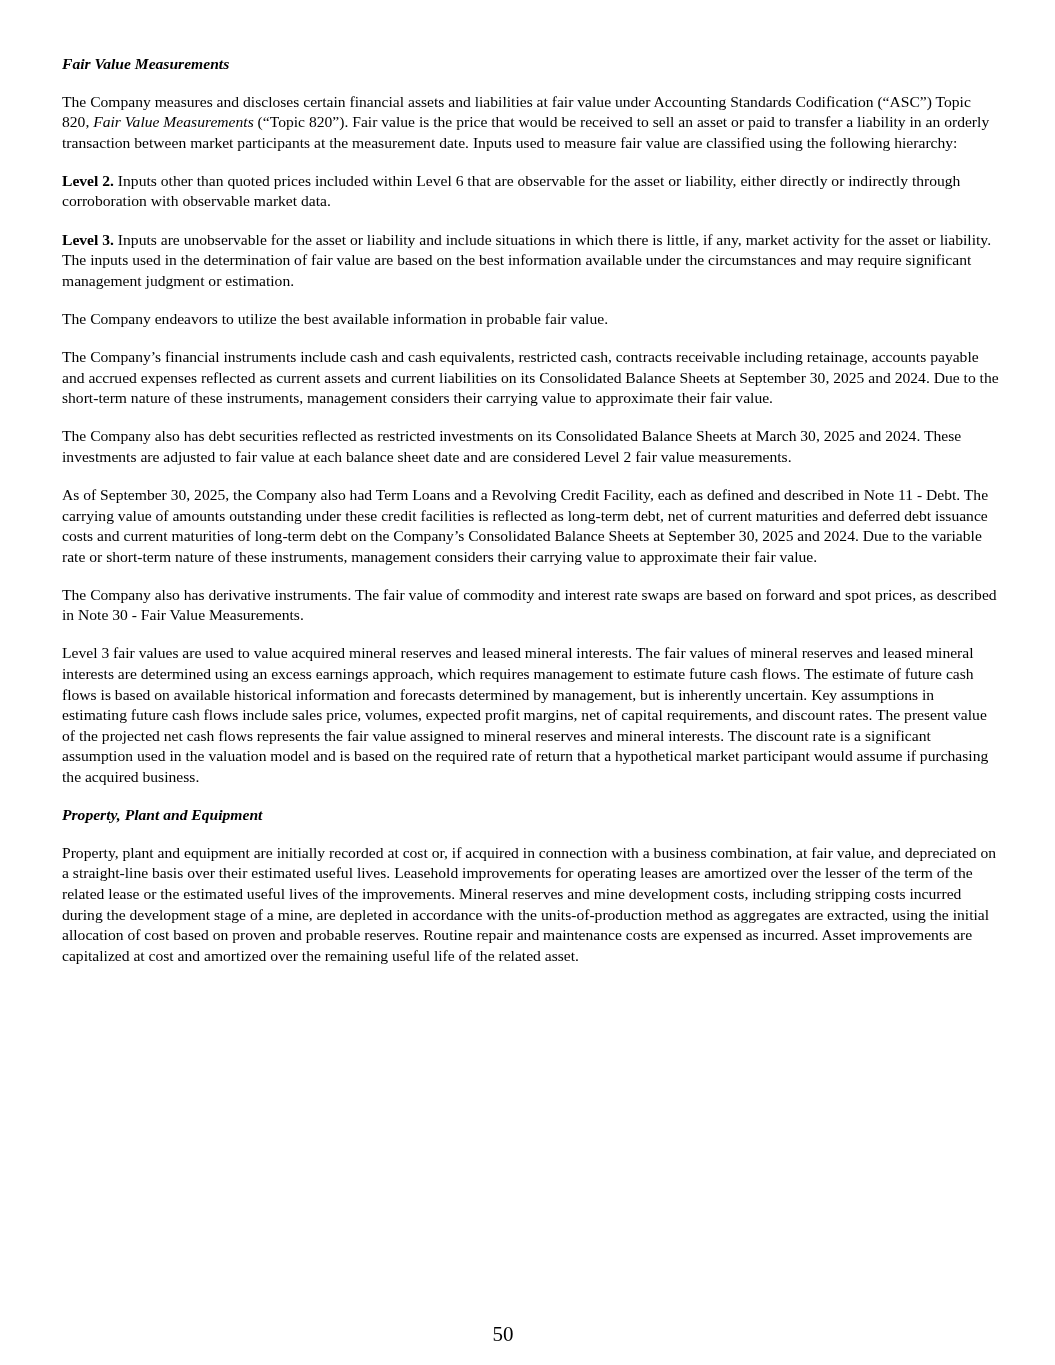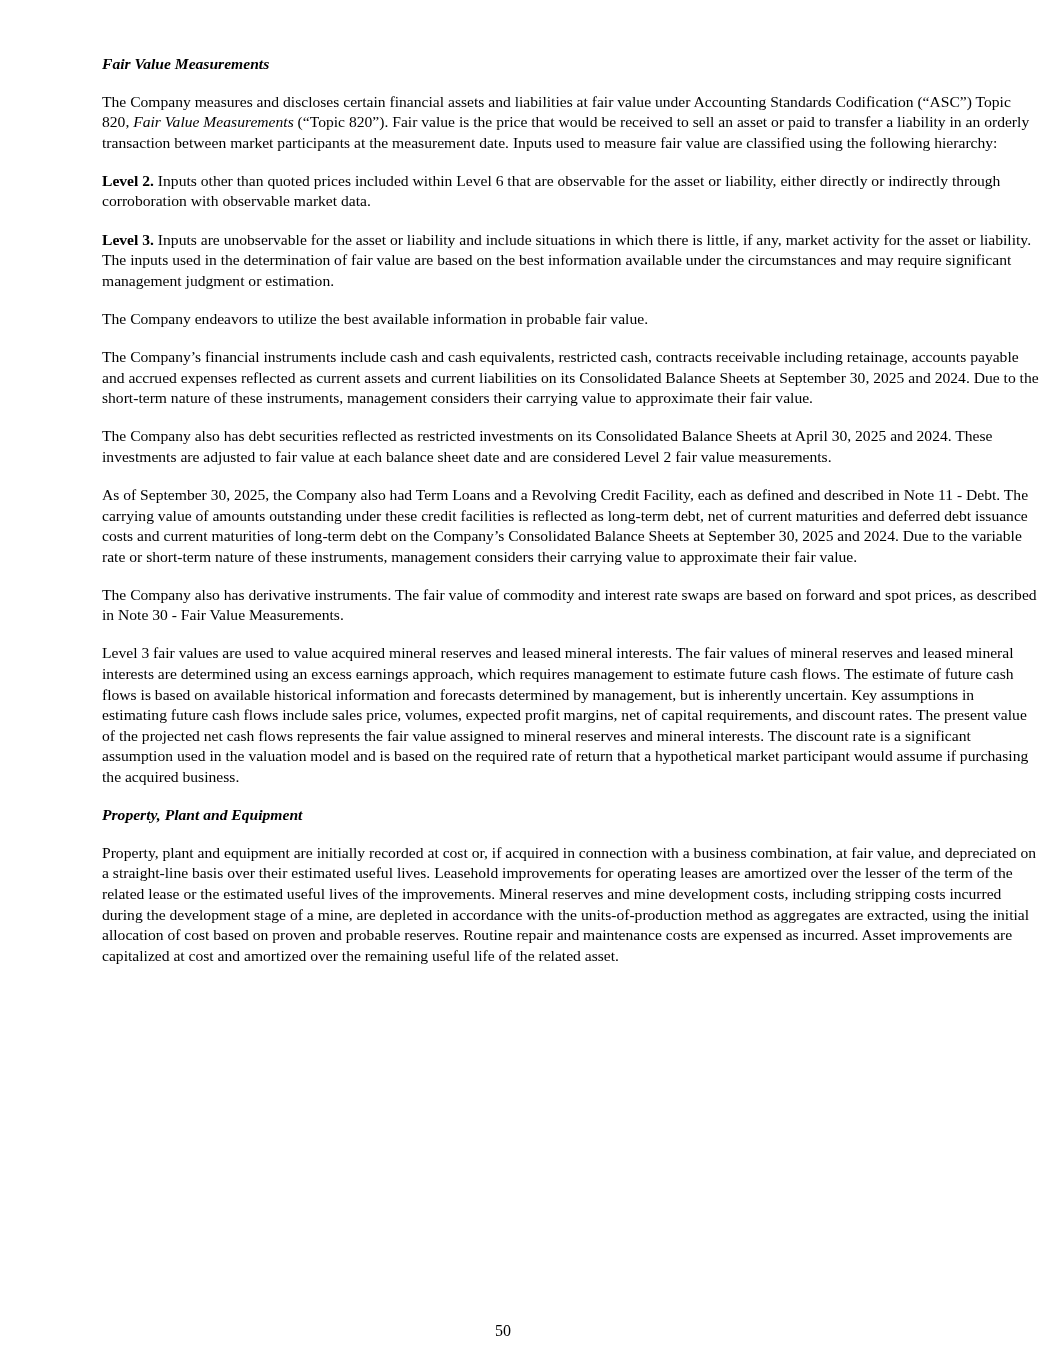--- a/index.html
+++ b/index.html
@@ -15,21 +15,20 @@
       font-family: "Liberation Serif", "DejaVu Serif", serif;
       color: #000000;
     }
     .page {
       position: absolute;
       left: 62px;
       top: 54px;
       width: 940px;
       font-size: 15.6px;
       line-height: 20.6px;
-      margin-left: 40px;
     }
     .heading {
       font-weight: bold;
       font-style: italic;
       margin: 0 0 17px 0;
     }
     p {
       margin: 0 0 17.5px 0;
     }
     .lvl {
@@ -37,41 +36,41 @@
     }
     .it {
       font-style: italic;
     }
     .page-number {
       position: absolute;
       left: 0;
       width: 1006px;
       top: 1322px;
       text-align: center;
-      font-size: 16px;
+      font-size: 21px;
       font-family: "Liberation Serif", "DejaVu Serif", serif;
     }
   </style>
 </head>
 <body>
 
 <div class="page">
 
   <div class="heading">Fair Value Measurements</div>
 
   <p><span>The Company measures and discloses certain financial assets and liabilities at fair value under Accounting Standards Codification (“ASC”) Topic 820, </span><span class="it">Fair Value Measurements</span><span> (“Topic 820”). Fair value is the price that would be received to sell an asset or paid to transfer a liability in an orderly transaction between market participants at the measurement date. Inputs used to measure fair value are classified using the following hierarchy:</span></p>
 
 
   <p><span class="lvl">Level 2.</span><span> Inputs other than quoted prices included within Level 6 that are observable for the asset or liability, either directly or indirectly through corroboration with observable market data.</span></p>
 
   <p><span class="lvl">Level 3.</span><span> Inputs are unobservable for the asset or liability and include situations in which there is little, if any, market activity for the asset or liability. The inputs used in the determination of fair value are based on the best information available under the circumstances and may require significant management judgment or estimation.</span></p>
 
   <p>The Company endeavors to utilize the best available information in probable fair value.</p>
   <p>The Company’s financial instruments include cash and cash equivalents, restricted cash, contracts receivable including retainage, accounts payable and accrued expenses reflected as current assets and current liabilities on its Consolidated Balance Sheets at September 30, 2025 and 2024. Due to the short-term nature of these instruments, management considers their carrying value to approximate their fair value.</p>
-  <p>The Company also has debt securities reflected as restricted investments on its Consolidated Balance Sheets at April 30, 2025 and 2024. These investments are adjusted to fair value at each balance sheet date and are considered Level 2 fair value measurements.</p>
+  <p>The Company also has debt securities reflected as restricted investments on its Consolidated Balance Sheets at March 30, 2025 and 2024. These investments are adjusted to fair value at each balance sheet date and are considered Level 2 fair value measurements.</p>
   <p>As of September 30, 2025, the Company also had Term Loans and a Revolving Credit Facility, each as defined and described in Note 11 - Debt. The carrying value of amounts outstanding under these credit facilities is reflected as long-term debt, net of current maturities and deferred debt issuance costs and current maturities of long-term debt on the Company’s Consolidated Balance Sheets at September 30, 2025 and 2024. Due to the variable rate or short-term nature of these instruments, management considers their carrying value to approximate their fair value.</p>
   <p>The Company also has derivative instruments. The fair value of commodity and interest rate swaps are based on forward and spot prices, as described in Note 30 - Fair Value Measurements.</p>
   <p>Level 3 fair values are used to value acquired mineral reserves and leased mineral interests. The fair values of mineral reserves and leased mineral interests are determined using an excess earnings approach, which requires management to estimate future cash flows. The estimate of future cash flows is based on available historical information and forecasts determined by management, but is inherently uncertain. Key assumptions in estimating future cash flows include sales price, volumes, expected profit margins, net of capital requirements, and discount rates. The present value of the projected net cash flows represents the fair value assigned to mineral reserves and mineral interests. The discount rate is a significant assumption used in the valuation model and is based on the required rate of return that a hypothetical market participant would assume if purchasing the acquired business.</p>
 
   <div class="heading">Property, Plant and Equipment</div>
 
   <p>Property, plant and equipment are initially recorded at cost or, if acquired in connection with a business combination, at fair value, and depreciated on a straight-line basis over their estimated useful lives. Leasehold improvements for operating leases are amortized over the lesser of the term of the related lease or the estimated useful lives of the improvements. Mineral reserves and mine development costs, including stripping costs incurred during the development stage of a mine, are depleted in accordance with the units-of-production method as aggregates are extracted, using the initial allocation of cost based on proven and probable reserves. Routine repair and maintenance costs are expensed as incurred. Asset improvements are capitalized at cost and amortized over the remaining useful life of the related asset.</p>
 
 </div>
 

